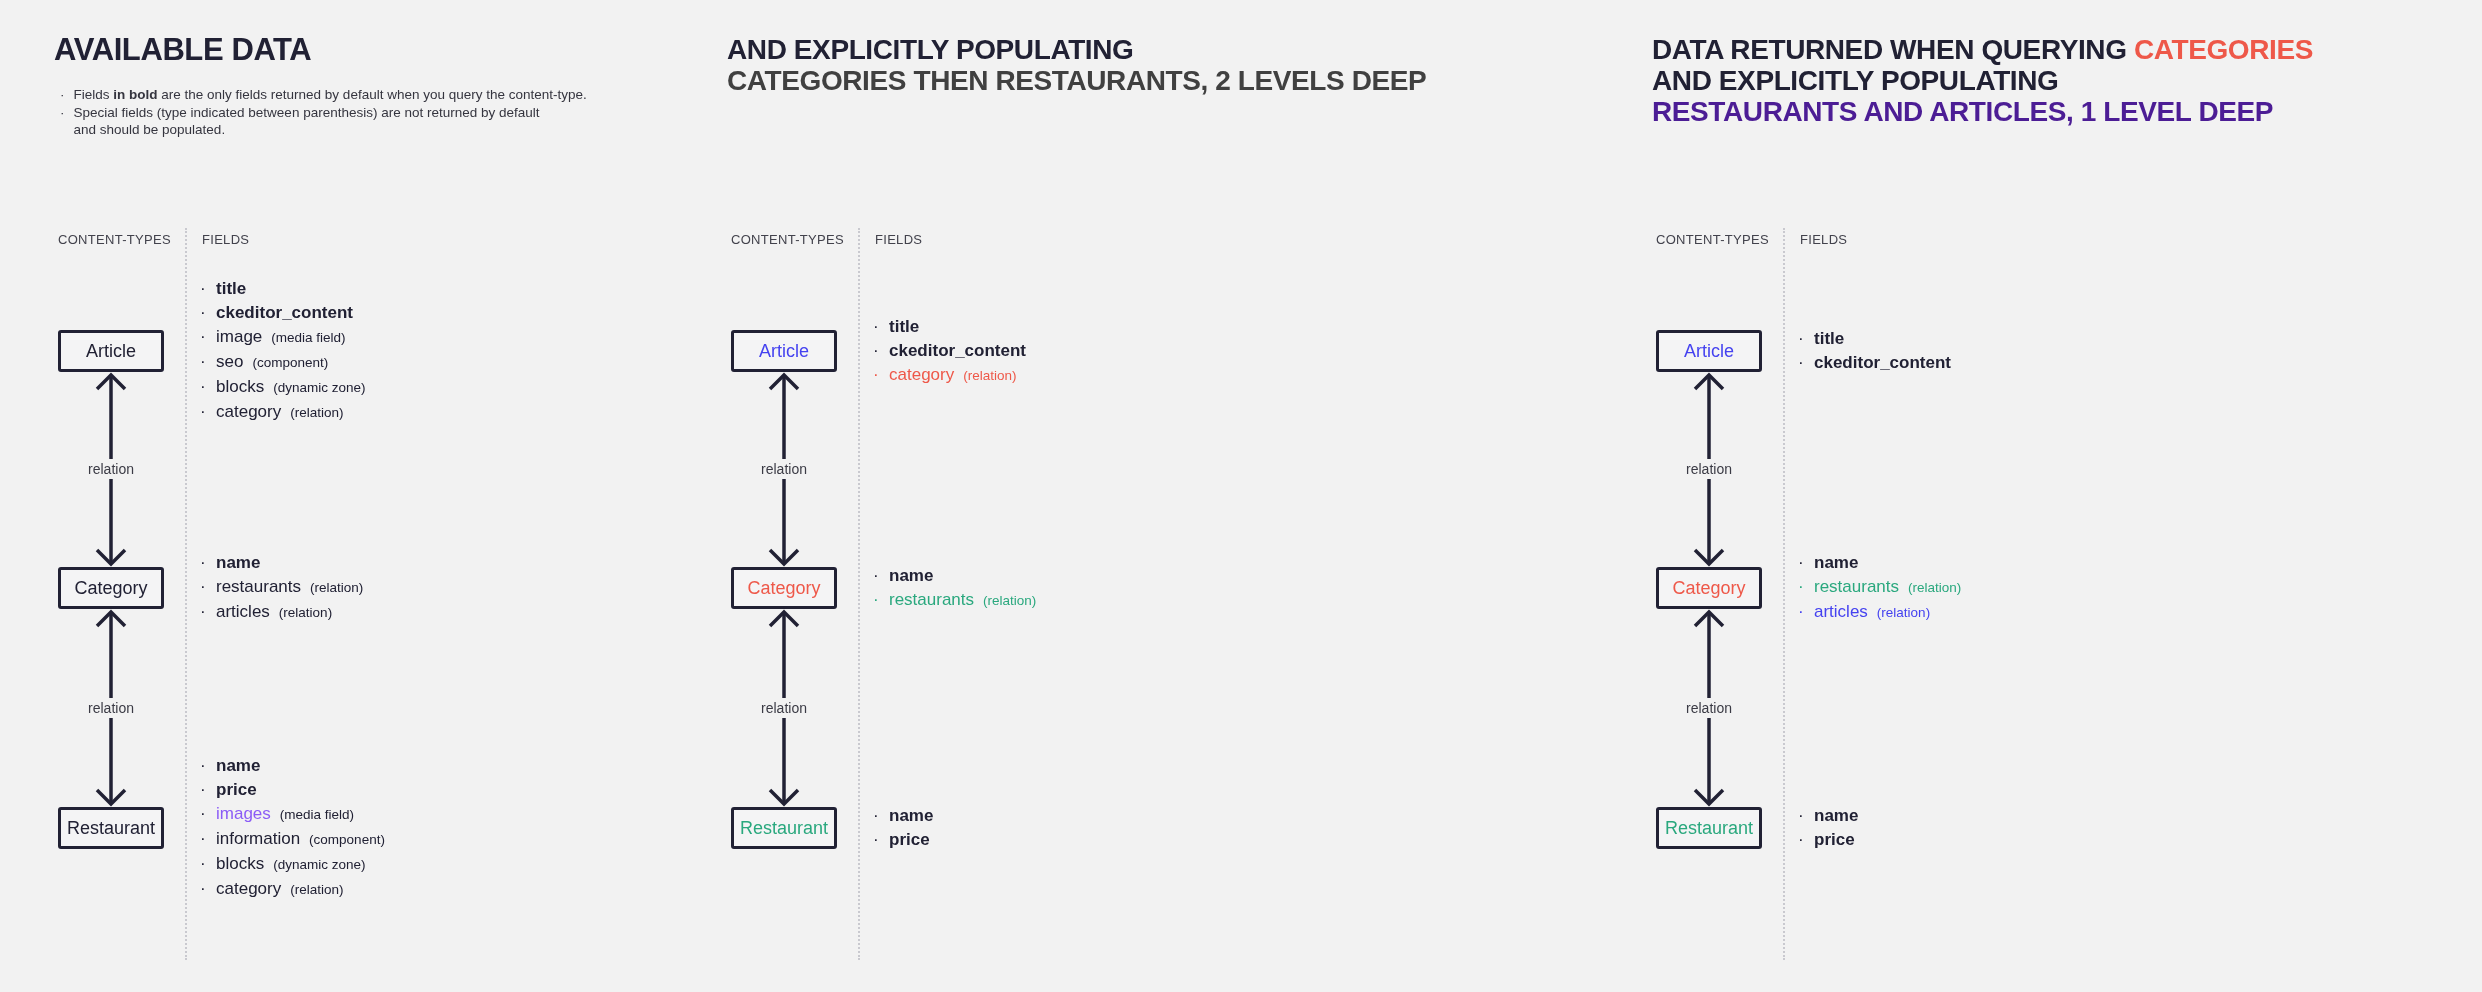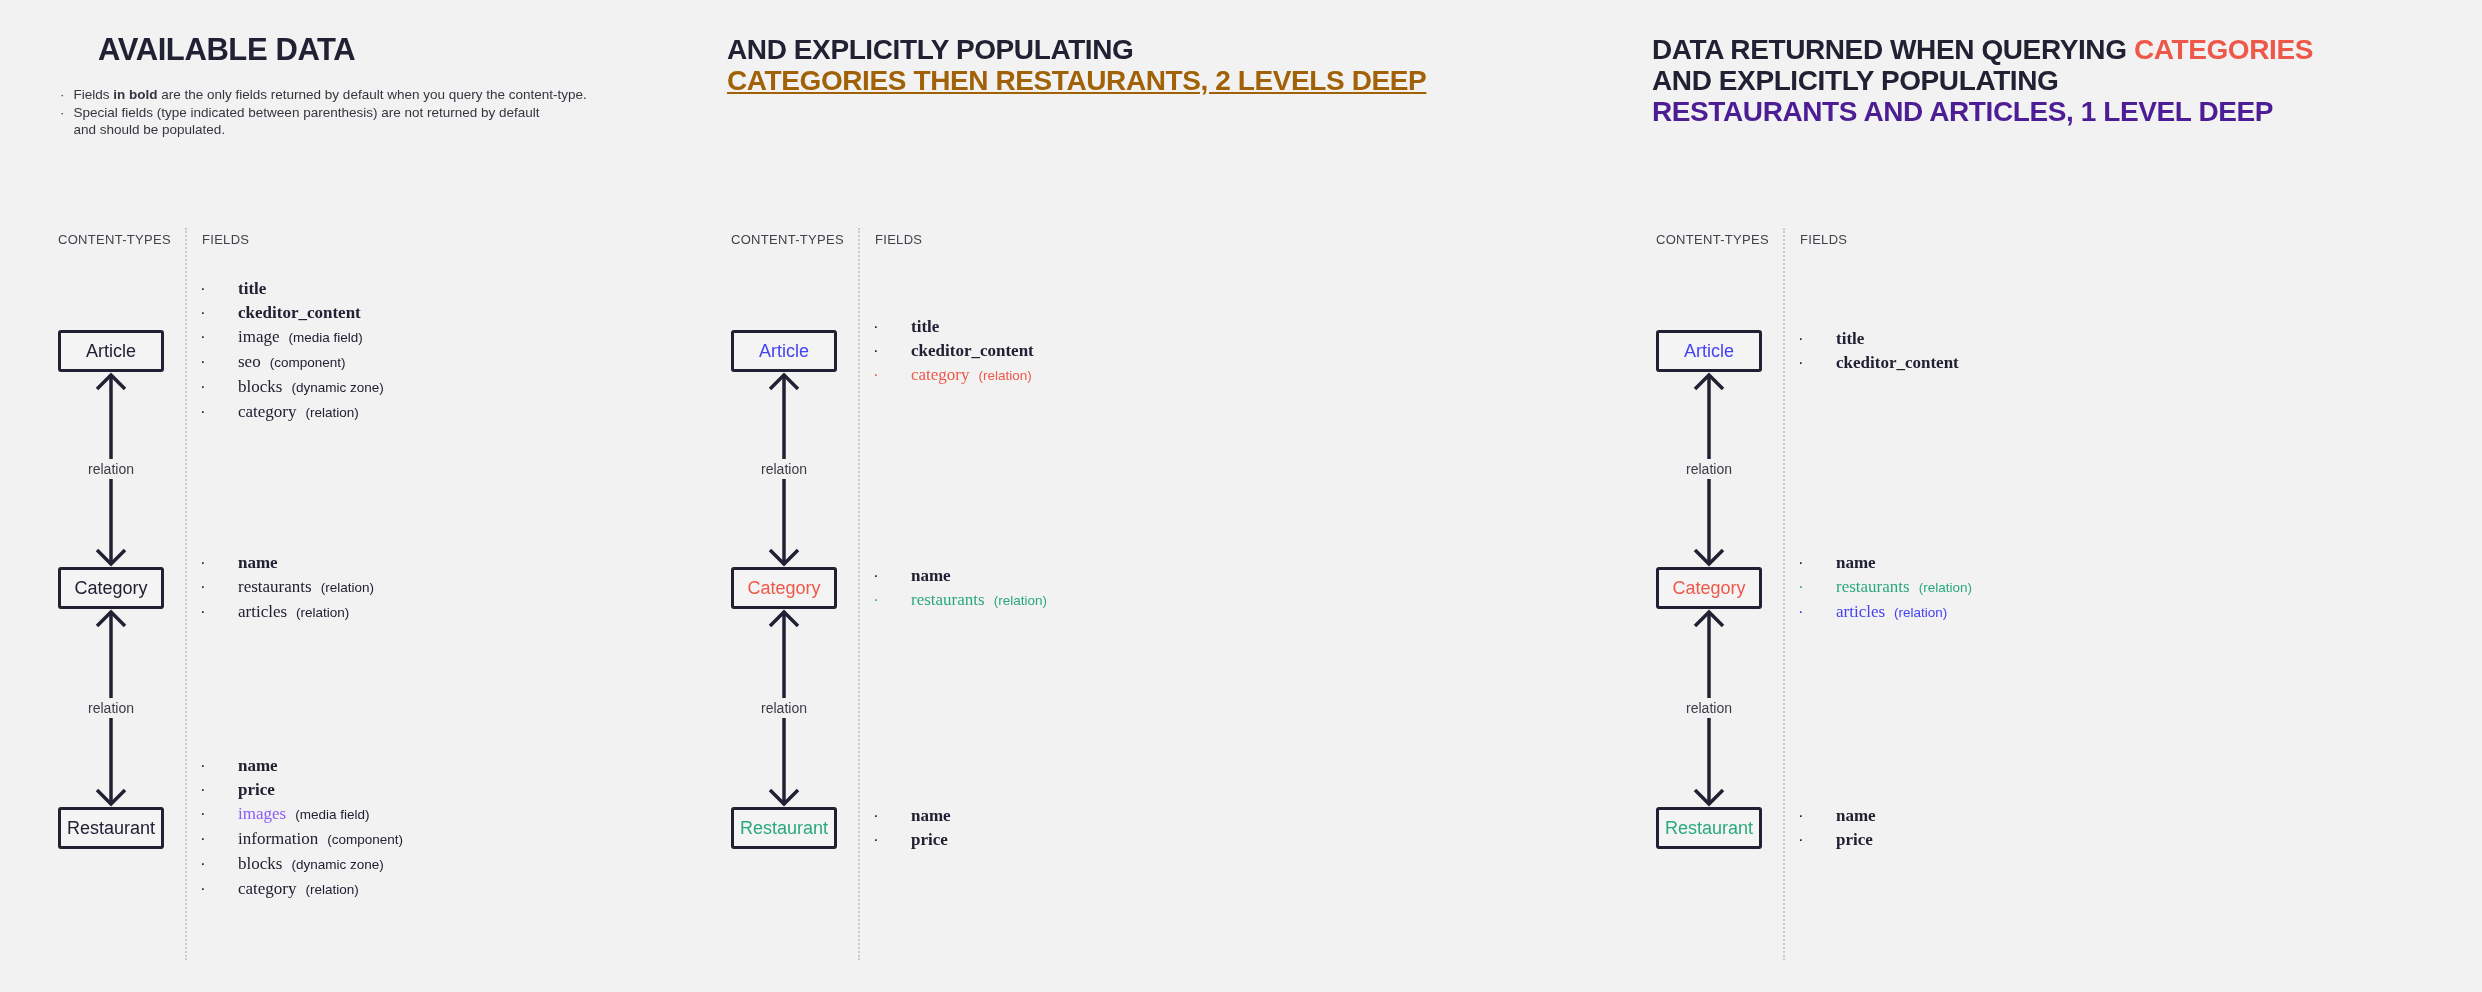--- a/index.html
+++ b/index.html
@@ -10,21 +10,21 @@
     font-family:"Liberation Sans", sans-serif;
     color:#212134;
   }
   .panel { position:absolute; top:0; height:992px; }
   .panel:nth-of-type(1) { left:54px;  width:640px; }
   .panel:nth-of-type(2) { left:727px; width:880px; }
   .panel:nth-of-type(3) { left:1652px; width:860px; }
 
   .heading { position:absolute; top:34px; left:0; }
   .h-line { font-weight:700; font-size:28px; line-height:31px; letter-spacing:-0.4px; white-space:nowrap; }
-  .panel.intro .h-line { font-size:31px;margin-left:44px; }
+  .panel.intro .h-line { font-size:31px; }
 
   .notes { position:absolute; top:86px; left:6px; margin:0; padding:0; list-style:none; }
   .note { display:flex; font-size:13.5px; line-height:17.5px; color:#35353f; }
   .note .ndot { margin-right:9px; }
   .note-text { white-space:pre-line; }
   .b { font-weight:700; }
 
   .api { position:absolute; top:144px; left:0; font-family:"DejaVu Sans Mono", monospace;
          font-size:21.5px; white-space:nowrap; }
 
@@ -39,21 +39,21 @@
           display:flex; align-items:center; justify-content:center; }
   .node-label { font-size:18px; }
 
   .arrow { position:absolute; left:40px; }
   .rel-label { position:absolute; left:57px; transform:translate(-50%,-50%);
                background:#f2f2f2; padding:2px 6px; font-size:14px; color:#3b3b45; }
 
   .fgroup { position:absolute; left:146px; transform:translateY(-50%); }
   .field { display:flex; align-items:baseline; line-height:24px; white-space:nowrap; }
   .fdot  { width:16px; font-size:17px; }
-  .fname { font-family:Liberation Serif, serif; font-size:17px;margin-left:22px; }
+  .fname { font-family:Liberation Sans, sans-serif; font-size:17px; }
   .fname.bold { font-weight:700; }
   .ftype { font-size:13.5px; margin-left:9px; }
 </style>
 </head>
 <body>
 
 <main id="root">
     <section class="panel intro">
       <div class="heading">
         <div class="h-line"><span style="color: rgb(33, 33, 52);">AVAILABLE DATA</span></div>
@@ -168,21 +168,21 @@
           <line x1="17" y1="3" x2="17" y2="195" stroke="#212134" stroke-width="3.5"></line>
           <polyline points="3,17 17,3 31,17" fill="none" stroke="#212134" stroke-width="3.5"></polyline>
           <polyline points="3,181 17,195 31,181" fill="none" stroke="#212134" stroke-width="3.5"></polyline>
         </svg>
         <span class="rel-label" style="top: 480px;">relation</span>
       </div>
     </section>
     <section class="panel">
       <div class="heading">
         <div class="h-line"><span style="color: rgb(33, 33, 52);">AND EXPLICITLY POPULATING</span></div>
-        <div class="h-line"><span style="color: #a16207; text-decoration: underline;">CATEGORIES THEN RESTAURANTS, 2 LEVELS DEEP</span></div>
+        <div class="h-line"><span style="color: #404040;">CATEGORIES THEN RESTAURANTS, 2 LEVELS DEEP</span></div>
       </div>
       <div class="diagram">
         <span class="colhdr ct-hdr">CONTENT-TYPES</span>
         <span class="colhdr f-hdr">FIELDS</span>
         <div class="vdivider"></div>
         <div class="node" style="top: 102px;">
           <span class="node-label" style="color: rgb(69, 66, 240);">Article</span>
         </div>
         <div class="fgroup" style="top: 123px;">
           <div class="field">

